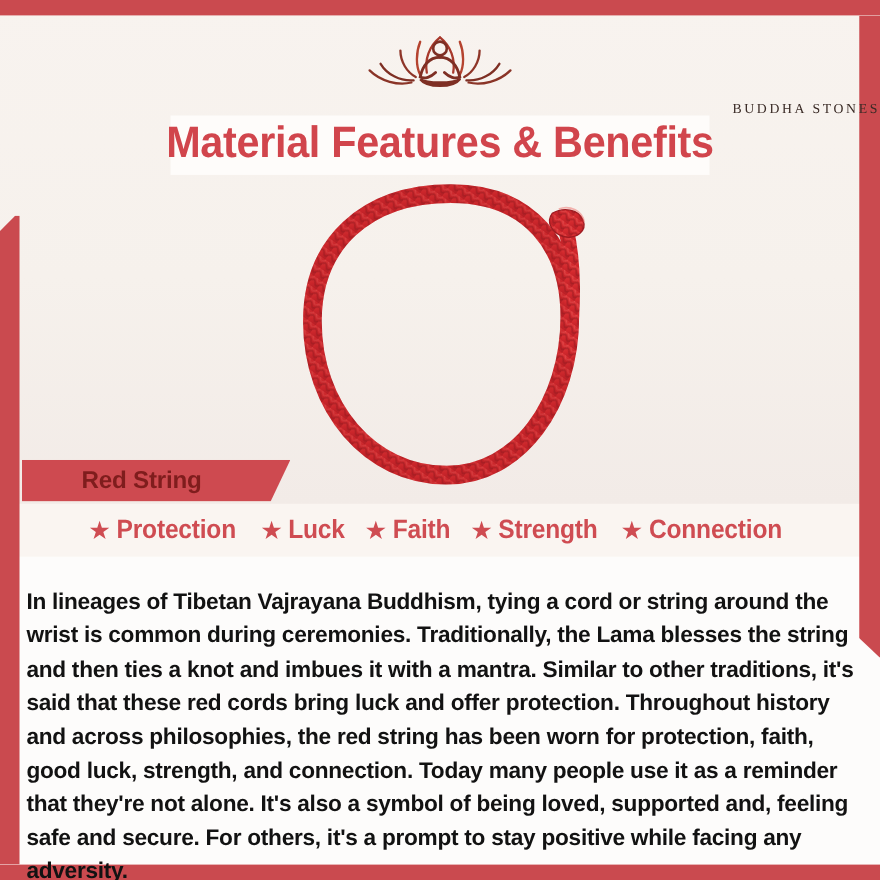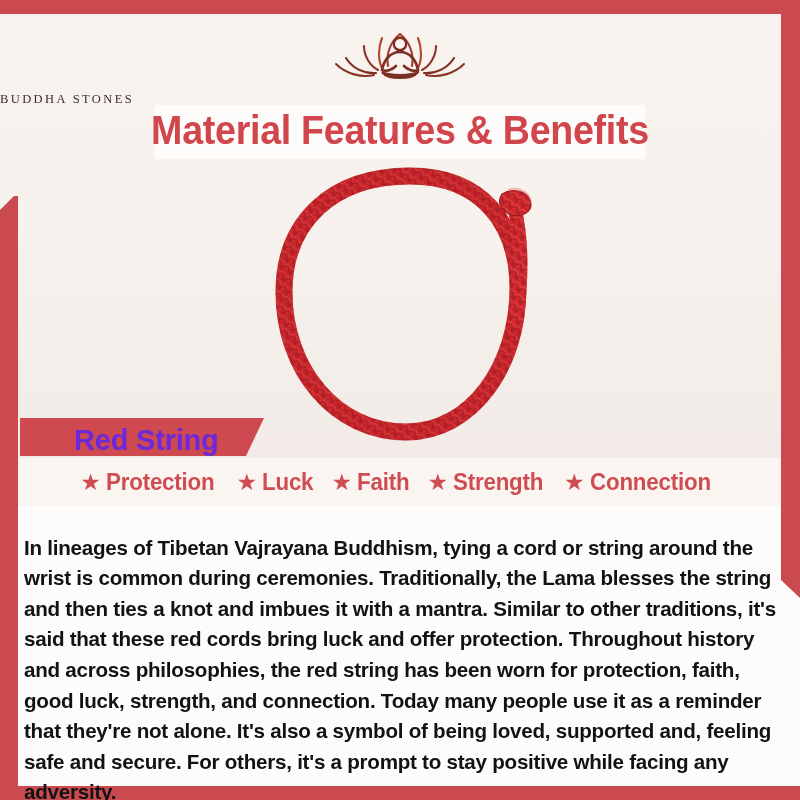--- a/index.html
+++ b/index.html
@@ -65,21 +65,21 @@
     width: 19px; height: 584px;
     background: #ca4a4f;
     clip-path: polygon(0 0, 100% 0, 100% 100%, 100% 100%, 0 calc(100% - 18px));
   }
 
   
   .logo {
     position: absolute;
     left: 0; top: 18px;
     width: 800px;
-    text-align: left;
+    text-align: right;
   }
   .logo-mark {
     display: block;
     margin: 0 auto;
   }
   .logo-word {
     display: block;
     margin-top: 2px;
     font-family: "Liberation Serif", serif;
     font-size: 12.5px;
@@ -121,23 +121,23 @@
     position: absolute;
     left: 20px; top: 418px;
     height: 38px;
     width: 244px;
     background: #ce4a50;
     clip-path: polygon(0 0, 100% 0, calc(100% - 18px) 100%, 0 100%);
   }
   .ribbon-label {
     position: absolute;
     left: 74px; top: 424px;
-    font-size: 29px;
-    font-weight: 700;
-    color: #6d28d9;
+    font-size: 22px;
+    font-weight: 700;
+    color: #7f1d1d;
     letter-spacing: -0.2px;
   }
 
   
   .benefits {
     position: absolute;
     left: 0; top: 468px;
     width: 800px;
     display: flex;
     justify-content: center;

